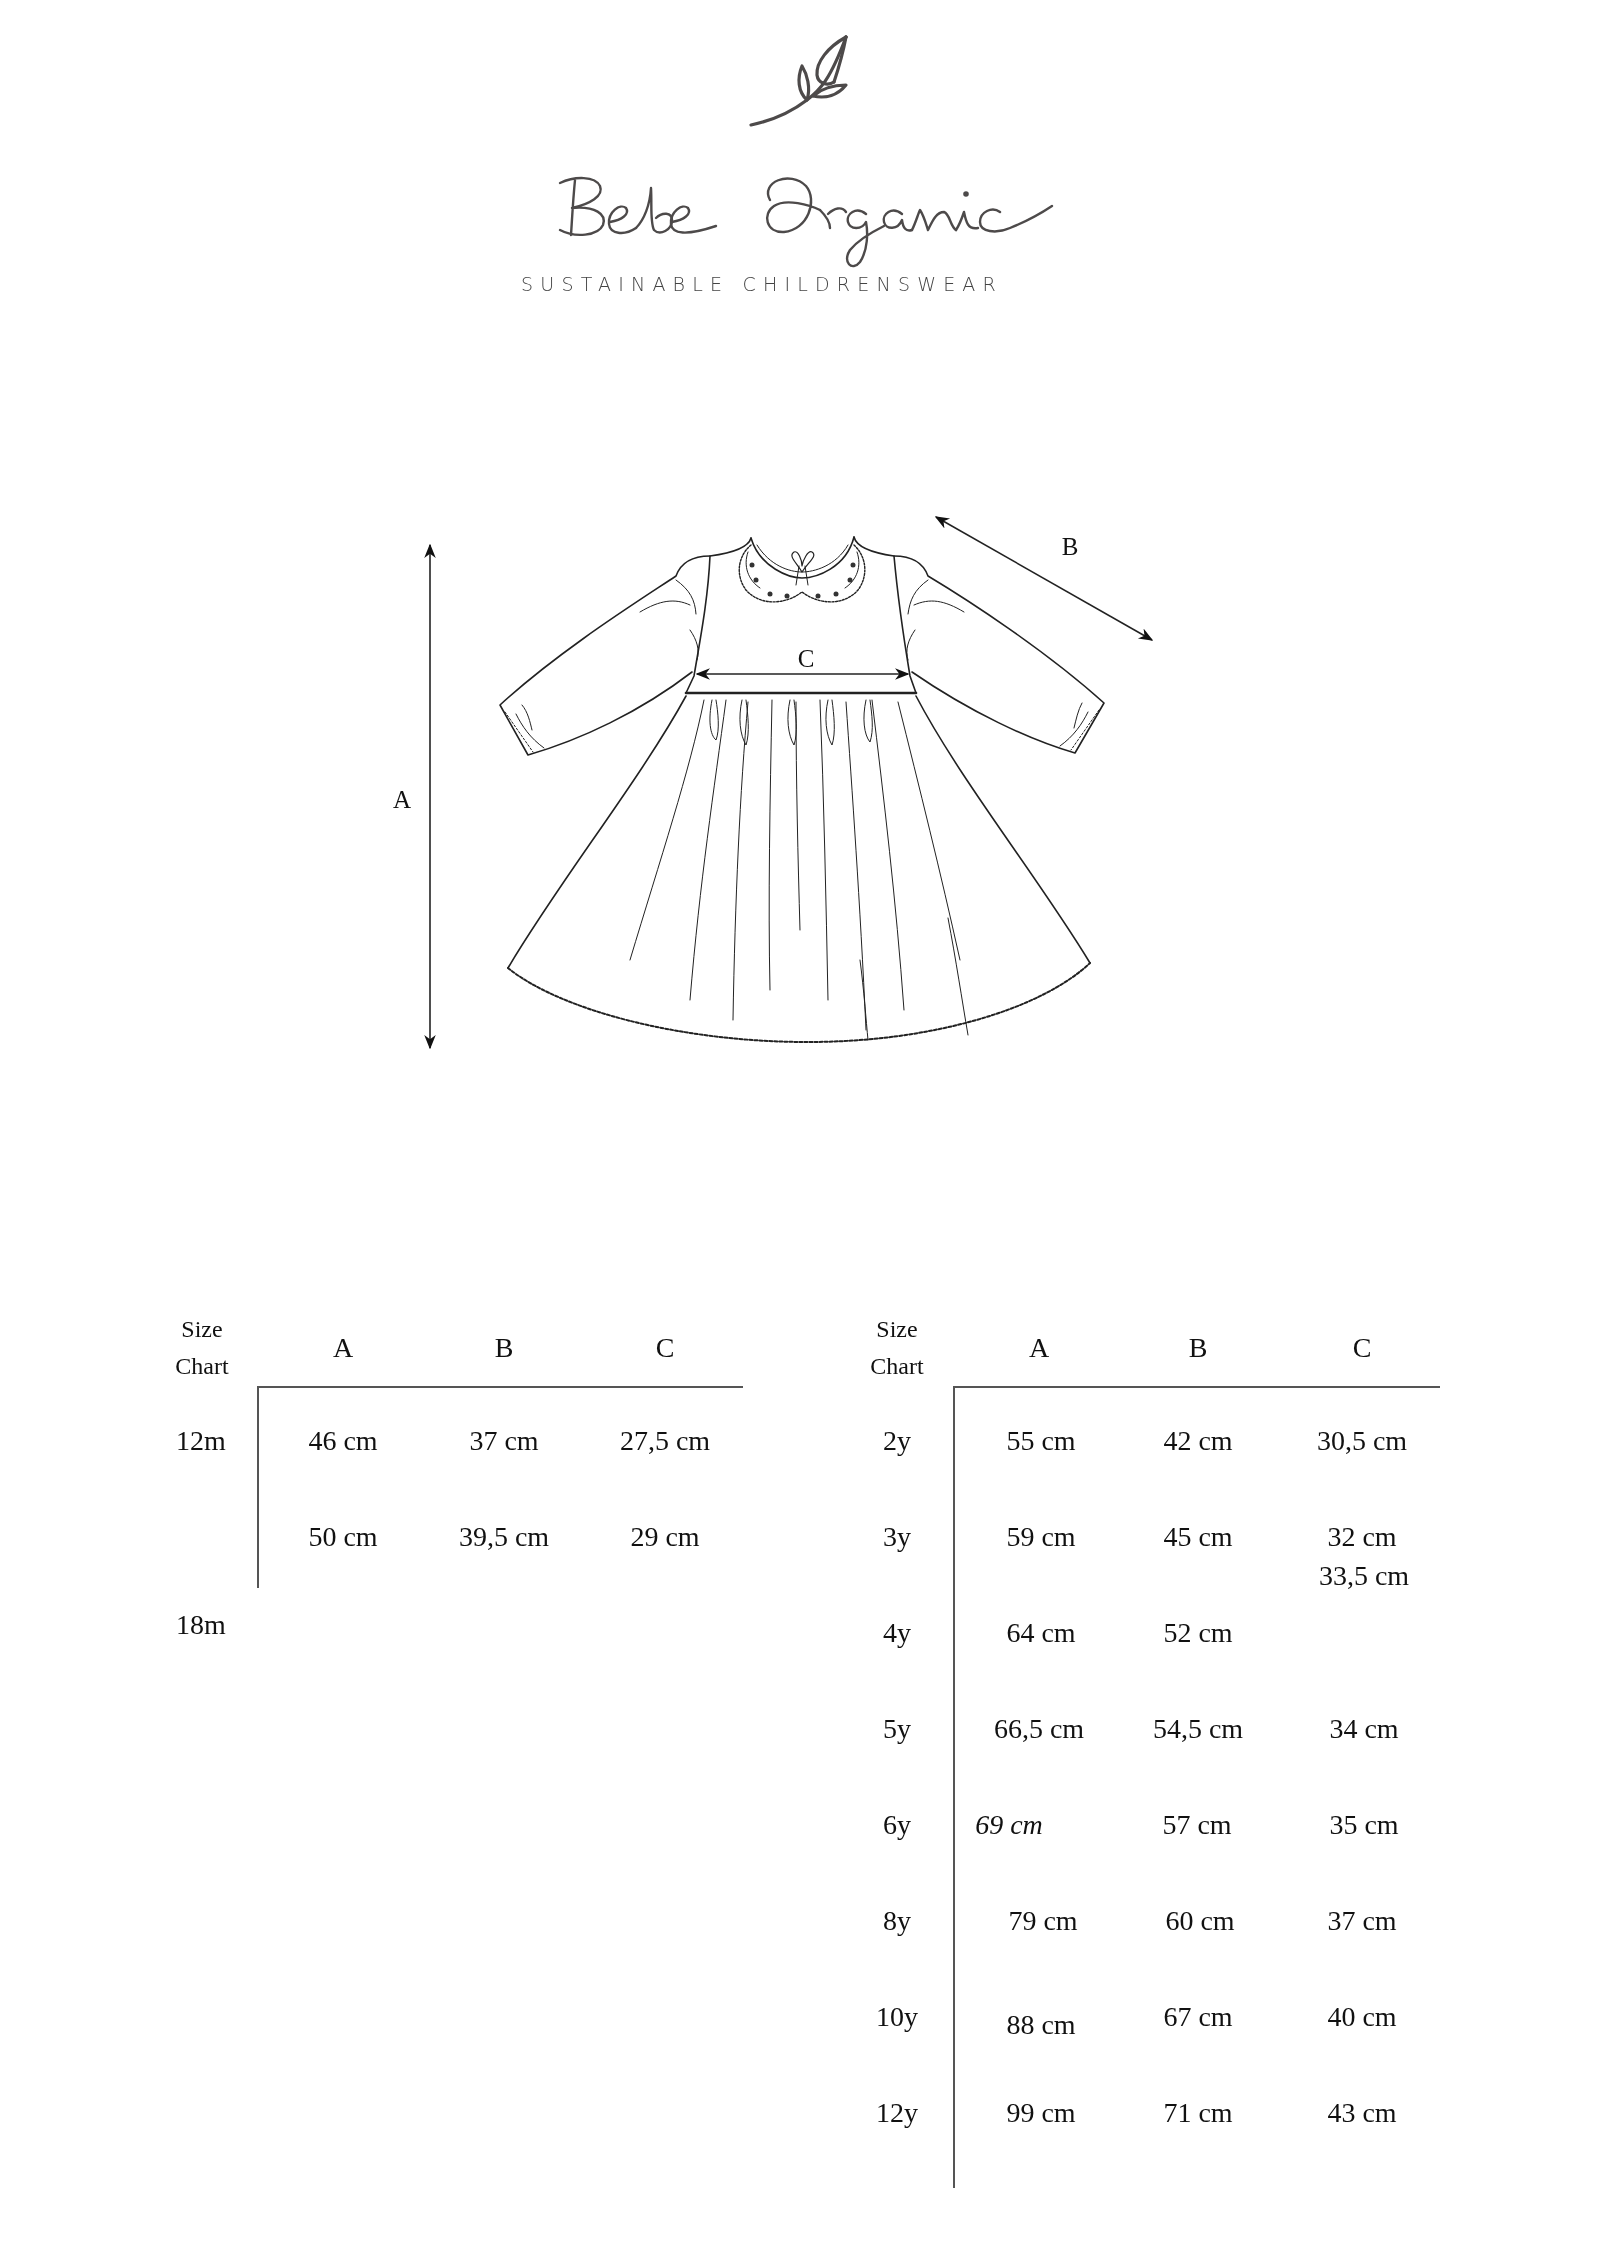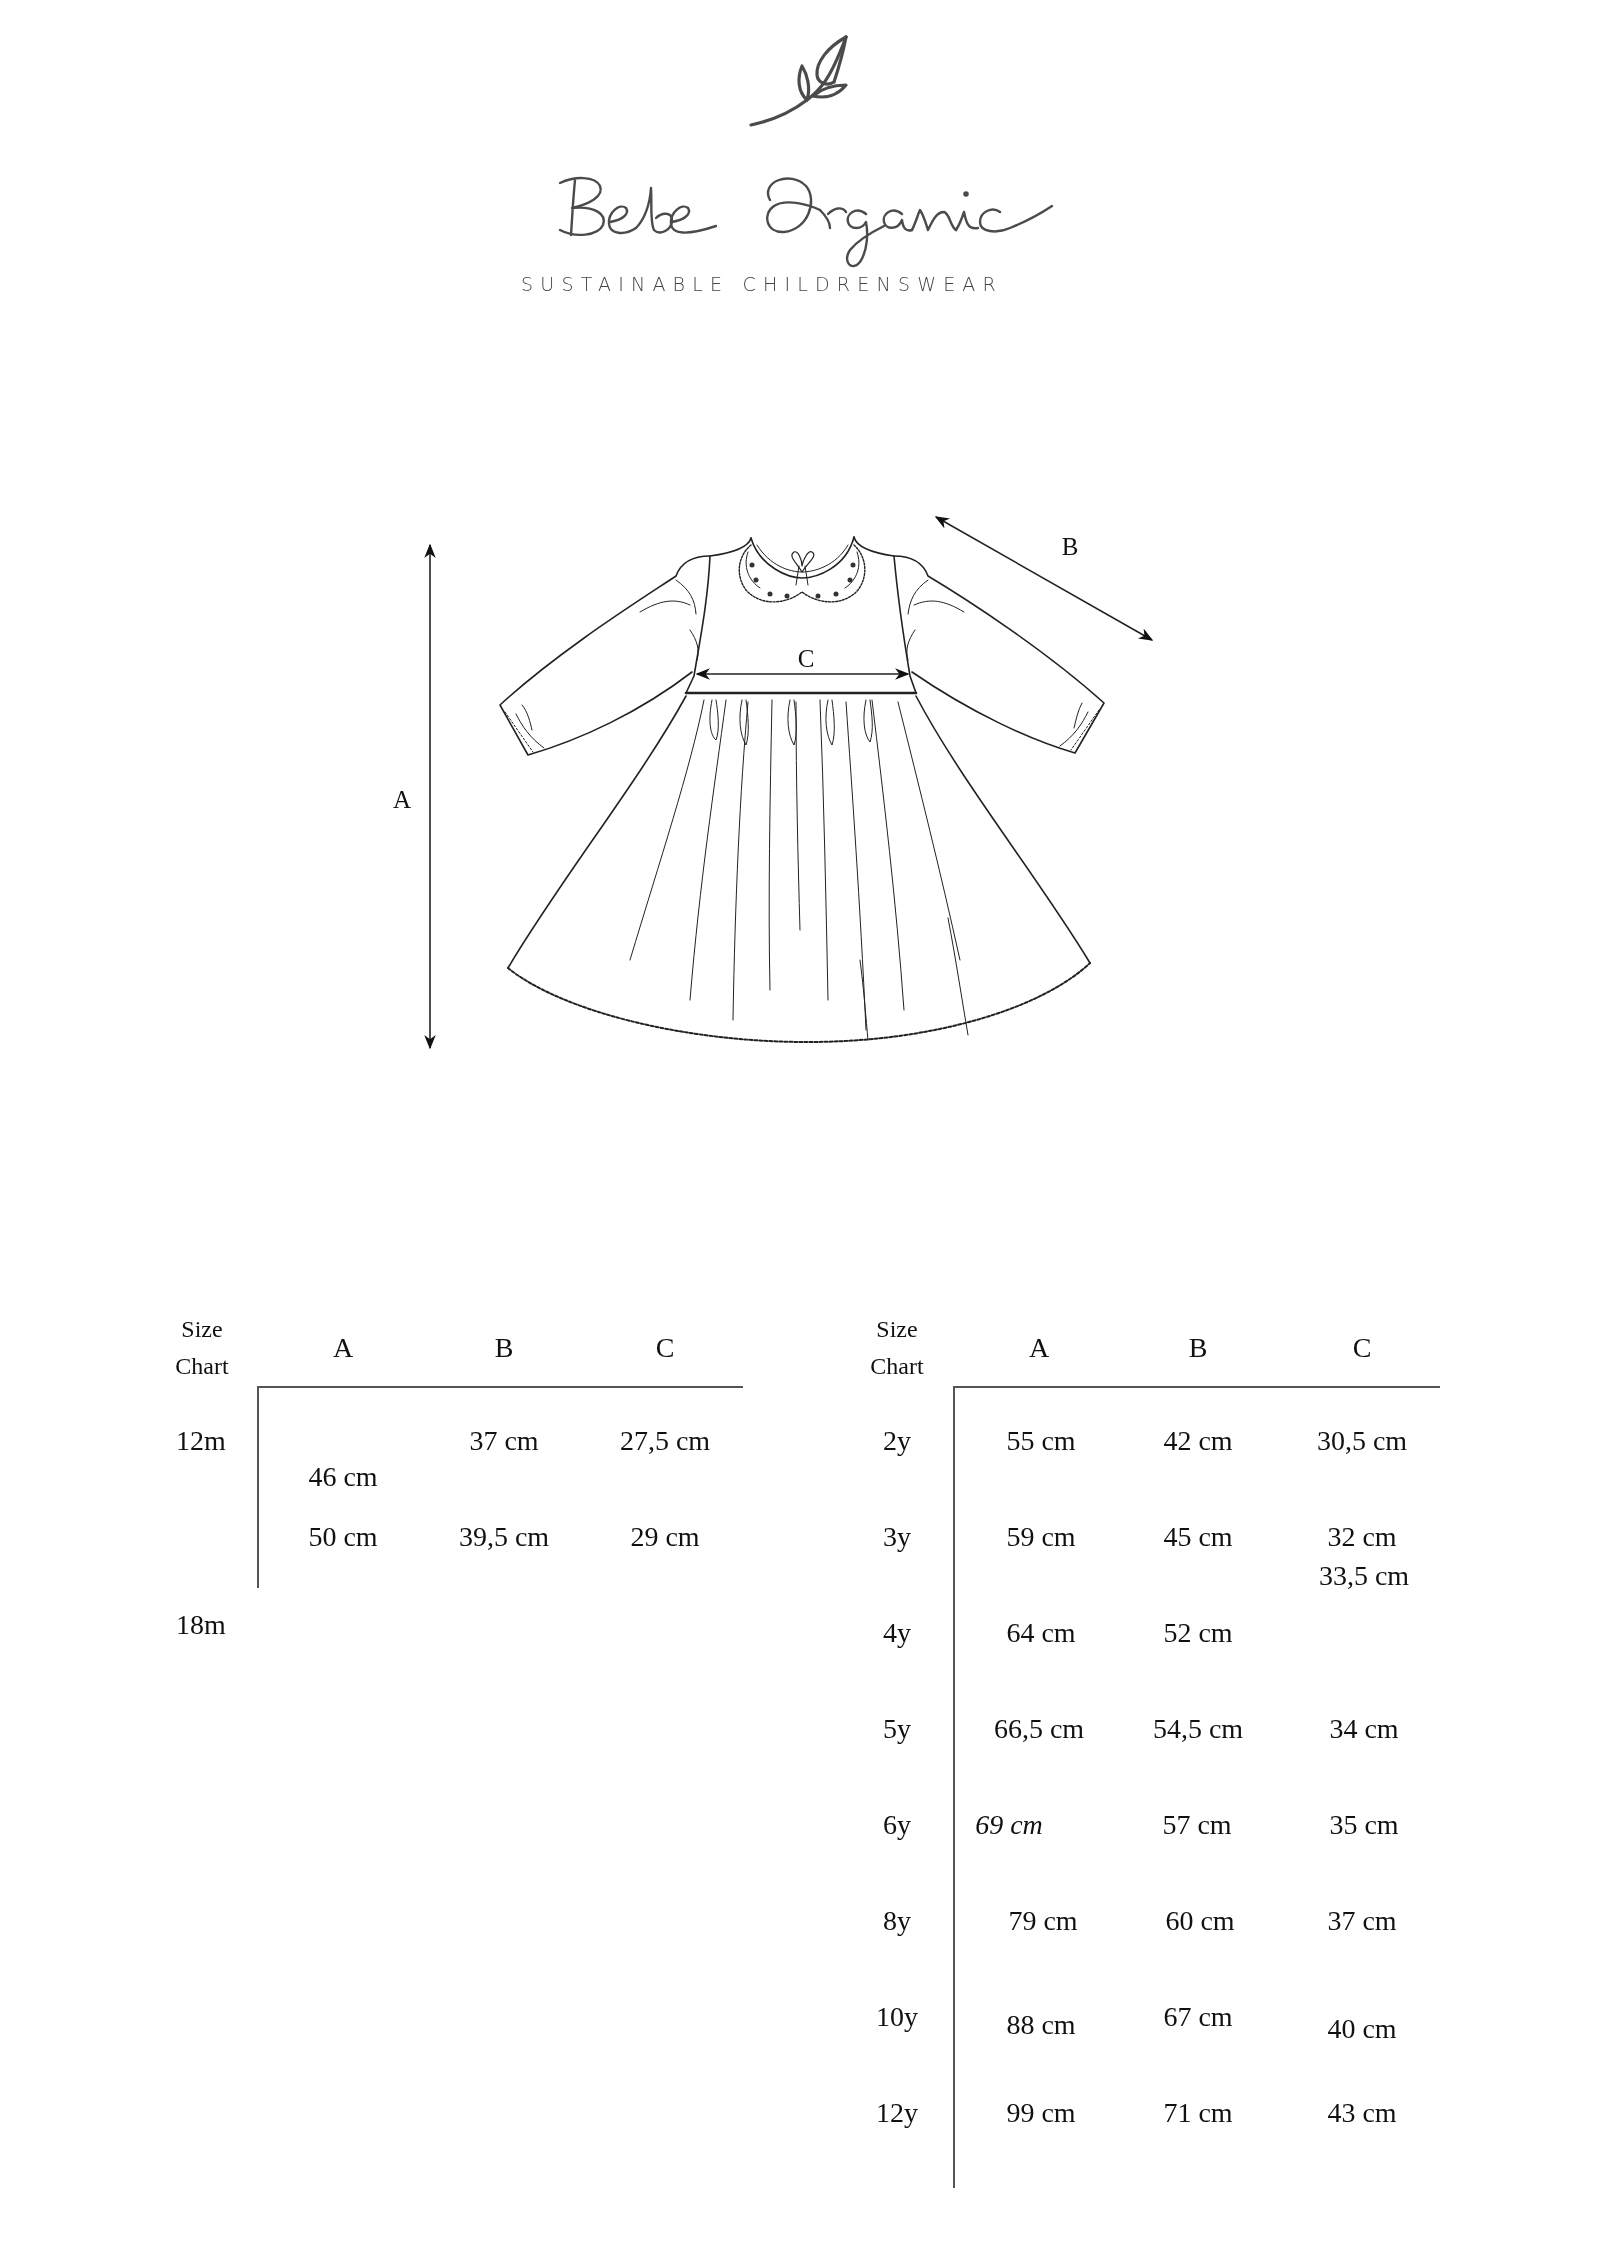--- a/index.html
+++ b/index.html
@@ -146,21 +146,21 @@
     <div>Chart</div>
   </div>
   <div class="cell" style="left:343px; top:1334px; font-size:28px;">A</div>
   <div class="cell" style="left:504px; top:1334px; font-size:28px;">B</div>
   <div class="cell" style="left:665px; top:1334px; font-size:28px;">C</div>
   <div class="hline" style="left:257px; top:1386px; width:486px;"></div>
   <div class="vline" style="left:257px; top:1386px; height:202px;"></div>
 
   <div>
     <div class="cell" style="left:201px; top:1427px;">12m</div>
-    <div class="cell" style="left:343px; top:1427px;margin-top:36px;">46 cm</div>
+    <div class="cell" style="left:343px; top:1427px;">46 cm</div>
     <div class="cell" style="left:504px; top:1427px;">37 cm</div>
     <div class="cell" style="left:665px; top:1427px;">27,5 cm</div>
   </div>
   <div>
     <div class="cell" style="left:201px; top:1611px;">18m</div>
     <div class="cell" style="left:343px; top:1523px;">50 cm</div>
     <div class="cell" style="left:504px; top:1523px;">39,5 cm</div>
     <div class="cell" style="left:665px; top:1523px;">29 cm</div>
   </div>
 </div>
@@ -209,21 +209,21 @@
   <div>
     <div class="cell" style="left:897px; top:1907px;">8y</div>
     <div class="cell" style="left:1043px; top:1907px;">79 cm</div>
     <div class="cell" style="left:1200px; top:1907px;">60 cm</div>
     <div class="cell" style="left:1362px; top:1907px;">37 cm</div>
   </div>
   <div>
     <div class="cell" style="left:897px; top:2003px;">10y</div>
     <div class="cell" style="left:1041px; top:2003px;margin-top:8px;">88 cm</div>
     <div class="cell" style="left:1198px; top:2003px;">67 cm</div>
-    <div class="cell" style="left:1362px; top:2003px;margin-top:12px;">40 cm</div>
+    <div class="cell" style="left:1362px; top:2003px;">40 cm</div>
   </div>
   <div>
     <div class="cell" style="left:897px; top:2099px;">12y</div>
     <div class="cell" style="left:1041px; top:2099px;">99 cm</div>
     <div class="cell" style="left:1198px; top:2099px;">71 cm</div>
     <div class="cell" style="left:1362px; top:2099px;">43 cm</div>
   </div>
 </div>
 
 </body></html>

